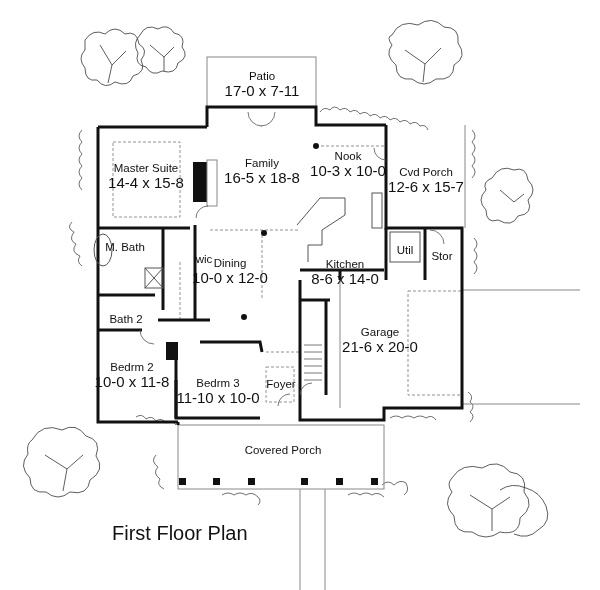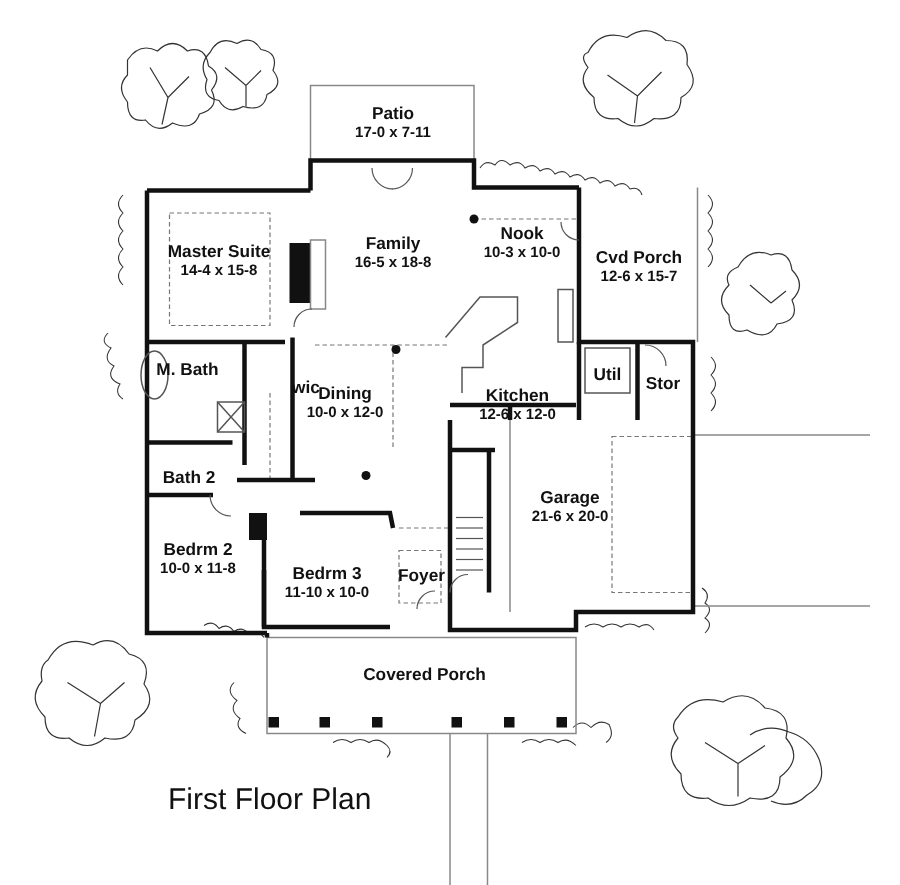--- a/index.html
+++ b/index.html
@@ -1,20 +1,20 @@
 <!DOCTYPE html>
 <html><head>
   <meta charset="utf-8">
   <style>
     html, body { margin:0; padding:0; background:#ffffff; }
     body { width:600px; height:590px; position:relative; overflow:hidden; font-family:"Liberation Sans", sans-serif; }
     #plan { position:absolute; left:0; top:0; width:600px; height:590px; }
-    .lbl { position:absolute; text-align:center; color:#111; font-family:"Liberation Sans", sans-serif; line-height:1.1; white-space:nowrap; transform:translateX(-50%);font-weight:bold; }
+    .lbl { position:absolute; text-align:center; color:#111; font-family:"Liberation Sans", sans-serif; line-height:1.1; white-space:nowrap; transform:translateX(-50%); }
     .lbl .name { font-size:11.5px; display:block; }
-    .lbl .dim { font-size:10px; display:block; }
+    .lbl .dim { font-size:15px; display:block; }
     .title { position:absolute; left:112px; top:522px; font-size:20px; color:#111; font-family:"Liberation Sans", sans-serif; }
   </style>
 </head>
 <body>
 
 <svg id="plan" viewBox="0 0 600 590" xmlns="http://www.w3.org/2000/svg">
 
   <g fill="none" stroke="#333" stroke-width="0.8">
     <path d="M85,40 q8,-12 20,-6 q10,-10 20,0 q12,-4 14,10 q10,6 2,16 q6,12 -8,16 q-4,12 -18,6 q-10,8 -18,-2 q-12,2 -12,-12 q-8,-10 0,-18 z"></path>
     <path d="M100,45 l12,20 l14,-14 M112,65 l-4,18"></path>
@@ -165,21 +165,21 @@
 <div class="lbl" style="left:426px; top:166px;">
   <span class="name">Cvd Porch</span>
   <span class="dim">12-6 x 15-7</span>
 </div>
 <div class="lbl" style="left:146px; top:162px;text-align:center;">
   <span class="name">Master Suite</span>
   <span class="dim">14-4 x 15-8</span>
 </div>
 <div class="lbl" style="left:345px; top:214px;margin-top:44px;">
   <span class="name">Kitchen</span>
-  <span class="dim">12-6 x 12-0</span>
+  <span class="dim">8-6 x 14-0</span>
 </div>
 <div class="lbl" style="left:125px; top:241px;">
   <span class="name">M. Bath</span>
 </div>
 <div class="lbl" style="left:178px; top:253px;margin-left:26px;">
   <span class="name">wic</span>
 </div>
 <div class="lbl" style="left:230px; top:257px;">
   <span class="name">Dining</span>
   <span class="dim">10-0 x 12-0</span>

